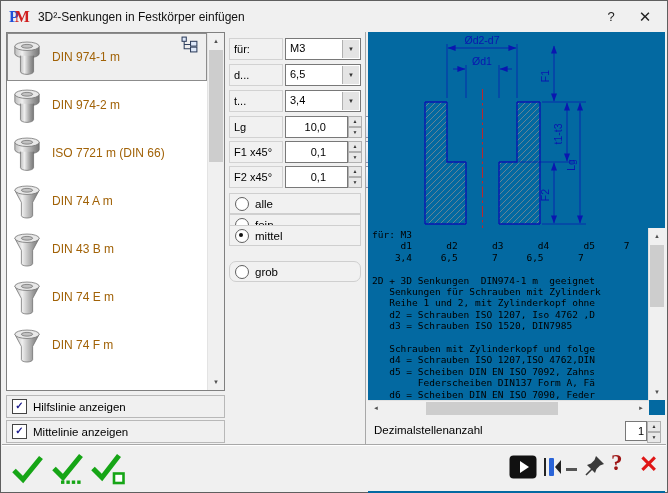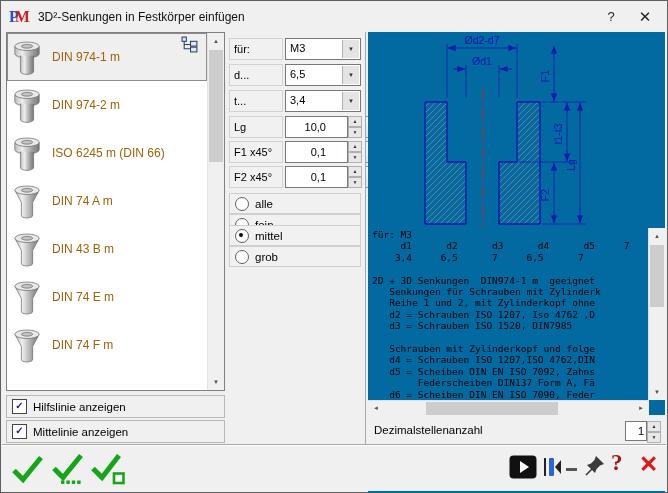--- a/index.html
+++ b/index.html
@@ -132,21 +132,21 @@
     <div class="item">
       <svg class="thumb" viewBox="0 0 32 38">
           <use href="#t-cb"></use>
         </svg>
       <span class="ilabel">DIN 974-2 m</span>
     </div>
     <div class="item">
       <svg class="thumb" viewBox="0 0 32 38">
           <use href="#t-cb"></use>
         </svg>
-      <span class="ilabel">ISO 6245 m (DIN 66)</span>
+      <span class="ilabel">ISO 7721 m (DIN 66)</span>
     </div>
     <div class="item">
       <svg class="thumb" viewBox="0 0 32 38">
           <use href="#t-cone"></use>
         </svg>
       <span class="ilabel">DIN 74 A m</span>
     </div>
     <div class="item">
       <svg class="thumb" viewBox="0 0 32 38">
           <use href="#t-cone"></use>
@@ -235,21 +235,21 @@
     <span class="rlabel">fein</span>
   </div>
   <div class="rrow" style="top:192px;">
     <span class="radio"></span>
     <span class="rlabel">alle</span>
   </div>
   <div class="rrow on" style="top:224px;">
     <span class="radio"></span>
     <span class="rlabel">mittel</span>
   </div>
-  <div class="rrow" style="top:245px;">
+  <div class="rrow" style="top:260px;border-radius:7px;">
     <span class="radio"></span>
     <span class="rlabel">grob</span>
   </div>
 
   <div class="divider"></div>
 
   <div class="rpanel">
     <svg class="drawing" width="297" height="196" viewBox="0 0 297 196">
       <defs>
         <pattern id="hatch" width="6" height="6" patternUnits="userSpaceOnUse">

